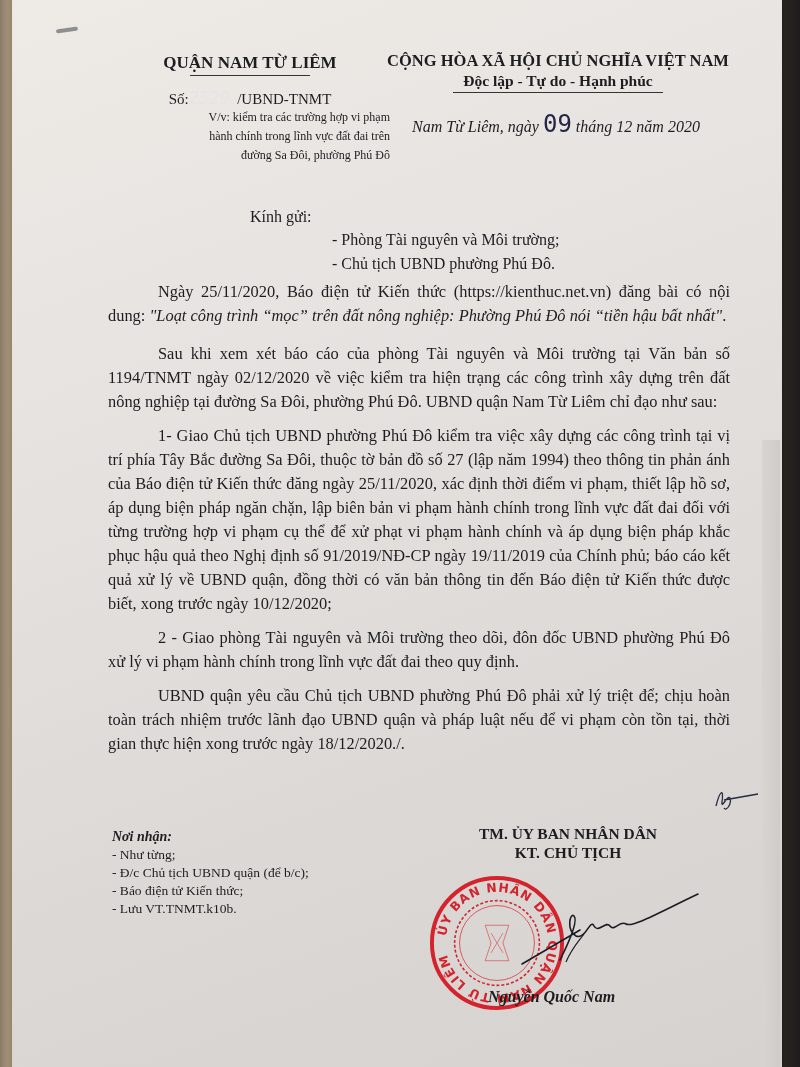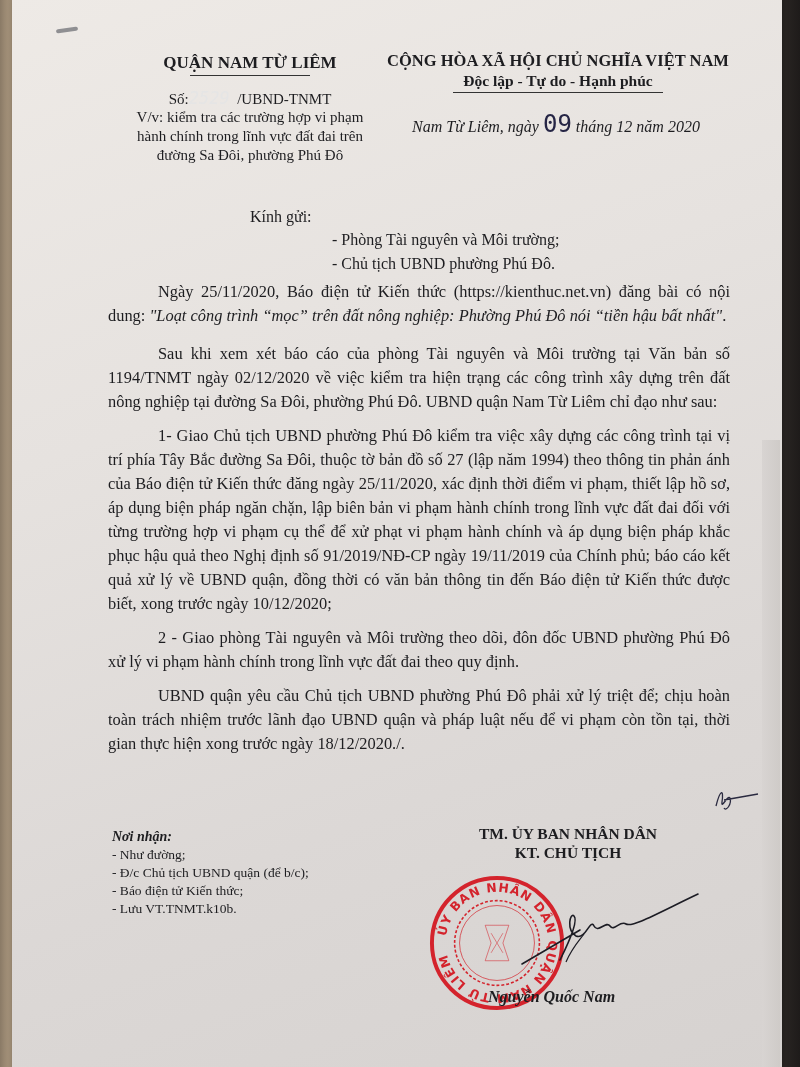--- a/index.html
+++ b/index.html
@@ -17,21 +17,21 @@
     background:linear-gradient(160deg,#eeeae6 0%,#e6e2df 35%,#dcd8d6 70%,#d6d2d0 100%);
     box-shadow: 0 0 6px rgba(0,0,0,0.35);
   }
   .fold { position:absolute; left:762px; top:440px; width:18px; height:640px; background:linear-gradient(90deg,#d8d4d2,#cfcbc8); }
   .abs { position:absolute; }
   .hdr-left { left:110px; top:52px; width:280px; text-align:center; }
   .hdr-left .l1, .hdr-left .l2 { font-weight:bold; font-size:17px; line-height:21px; }
   .underline-short { width:120px; height:1px; background:#333; margin:2px auto 0 auto; }
   .so { margin-top:12px; font-size:15px; }
   .so .num { font-family:"DejaVu Sans Mono", monospace; font-style:italic; font-size:17px; color:#e5e5e5; }
-  .vv { font-size:15px; line-height:19px; }
+  .vv { font-size:12px; line-height:19px;text-align:right; }
   .hdr-right { left:378px; top:50px; width:360px; text-align:center; }
   .hdr-right .l1 { font-weight:bold; font-size:16.5px; line-height:21px; white-space:nowrap; }
   .hdr-right .l2 { font-weight:bold; font-size:15.5px; line-height:20px; }
   .underline-long { width:210px; height:1px; background:#333; margin:1px auto 0 auto; }
   .dateline { left:412px; top:110px; font-style:italic; font-size:16px; white-space:nowrap; }
   .dateline .hw { font-family:"DejaVu Sans Mono", monospace; font-style:normal; font-size:24px; color:#252545; }
   .kinhgui { left:250px; top:208px; font-size:16px; }
   .recips { left:332px; top:228px; font-size:16px; line-height:24px; }
   .body { left:108px; top:280px; width:622px; font-size:16.4px; line-height:24px; text-align:justify; }
   .body p { margin:0 0 10px 0; text-indent:50px; }
@@ -95,21 +95,21 @@
   <p>2 - Giao phòng Tài nguyên và Môi trường theo dõi, đôn đốc UBND phường Phú Đô xử lý vi phạm hành chính trong lĩnh vực đất đai theo quy định.</p>
   <p>UBND quận yêu cầu Chủ tịch UBND phường Phú Đô phải xử lý triệt để; chịu hoàn toàn trách nhiệm trước lãnh đạo UBND quận và pháp luật nếu để vi phạm còn tồn tại, thời gian thực hiện xong trước ngày 18/12/2020./.</p>
 </div>
 
 <svg class="abs initial" viewBox="0 0 50 30">
   <path d="M4 22 C8 6, 12 4, 10 18 C9 26, 16 10, 18 14 C20 20, 14 28, 12 24 M12 16 L46 10" stroke="#2a2a40" stroke-width="1.3" fill="none"></path>
 </svg>
 
 <div class="abs noinhan">
   <div class="title">Nơi nhận:</div>
-  <div>- Như đường;</div>
+  <div>- Như từng;</div>
   <div>- Đ/c Chủ tịch UBND quận (để b/c);</div>
   <div>- Báo điện tử Kiến thức;</div>
   <div>- Lưu VT.TNMT.k10b.</div>
 </div>
 
 <div class="abs sign">
   <div>TM. ỦY BAN NHÂN DÂN</div>
   <div>KT. CHỦ TỊCH</div>
 </div>
 

